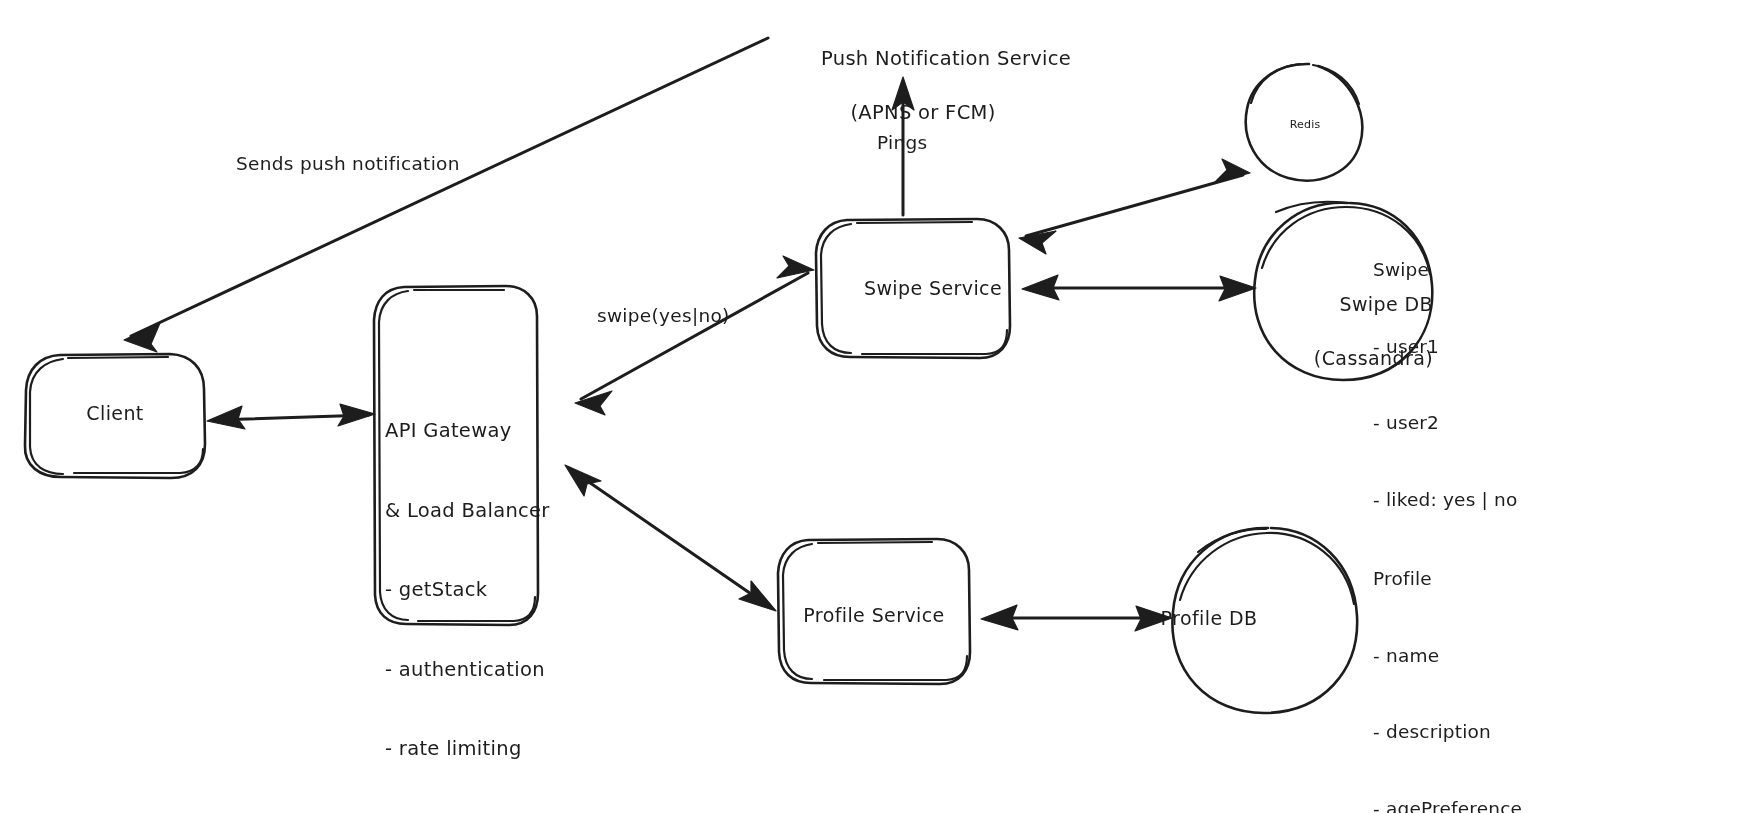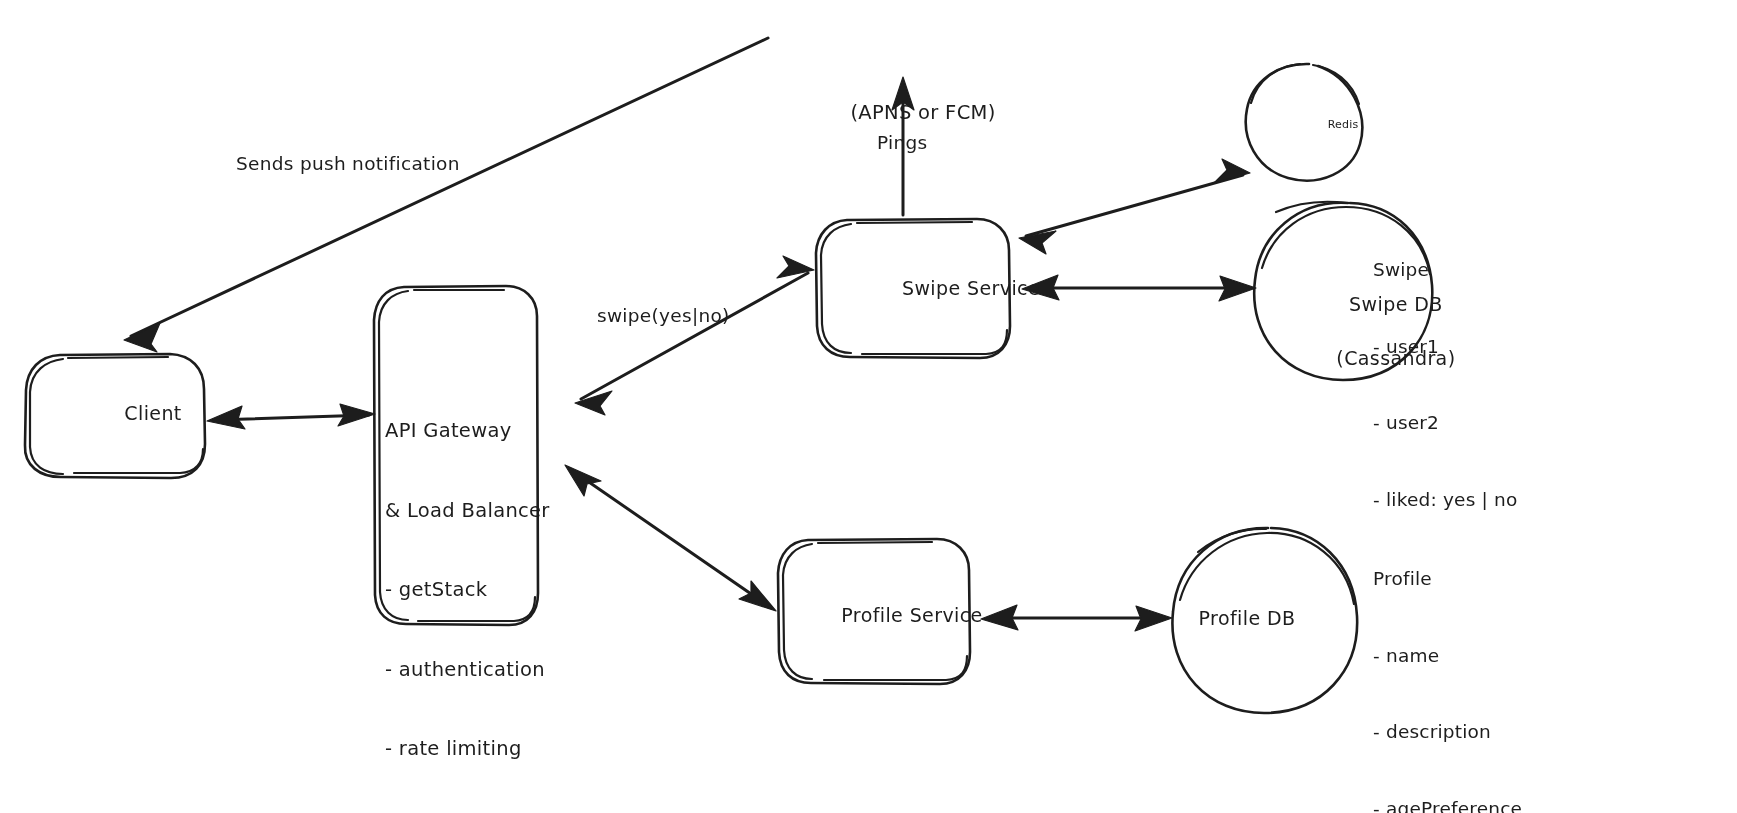--- a/index.html
+++ b/index.html
@@ -49,21 +49,20 @@
     stroke-linejoin: round;
   }
   .node-label {
     position: absolute;
     color: #1d1d1d;
     text-align: center;
     font-size: 19px;
     line-height: 27px;
     white-space: pre;
     letter-spacing: 0.4px;
-    margin-left: 38px;
   }
   .boxtext {
     position: absolute;
     color: #1d1d1d;
     font-size: 19.5px;
     line-height: 26.5px;
     white-space: pre;
     letter-spacing: 0.3px;
   }
   .annot {
@@ -191,21 +190,21 @@
 
     <g>
       <path class="arrowline" d="M988,618 L1165,618"></path>
       <path class="arrowhead" d="M981,619 L1017,605 L1012,618 L1018,630 Z"></path>
       <path class="arrowhead" d="M1172,618 L1136,606 L1141,619 L1135,631 Z"></path>
     </g>
 
   </svg>
 
   <div class="title-label" style="left:795px; top:18px; width:230px;">
-    <br>
+    <span>Push Notification Service</span><br>
     <span>(APNS or FCM)</span>
   </div>
 
   <div class="edge-label" style="left:236px; top:151px;">Sends push notification</div>
 
   <div class="edge-label" style="left:877px; top:130px;">Pings</div>
 
   <div class="node-label" style="left:25px; top:400px; width:180px;">Client</div>
 
   <div class="boxtext" style="left:385px; top:365px; width:160px;">
@@ -218,21 +217,21 @@
 
   <div class="edge-label" style="left:597px; top:303px;">swipe(yes|no)</div>
 
 
   <div class="node-label" style="left:816px; top:275px; width:234px;">Swipe Service</div>
 
   <div class="node-label" style="left:778px; top:602px; width:192px;">Profile Service</div>
 
   <div class="node-label tiny" style="left:1247px; top:111px; width:116px;">Redis</div>
 
-  <div class="node-label" style="left:1257px; top:264px; width:176px;">
+  <div class="node-label" style="left:1257px; top:264px; width:176px;text-align:right;">
     <span>Swipe DB</span><br>
     <span>(Cassandra)</span>
   </div>
 
   <div class="node-label" style="left:1111px; top:605px; width:196px;">Profile DB</div>
 
   <div class="annot" style="left:1373px; top:206px;">
     <div>Swipe</div>
     <div>- user1</div>
     <div>- user2</div>

